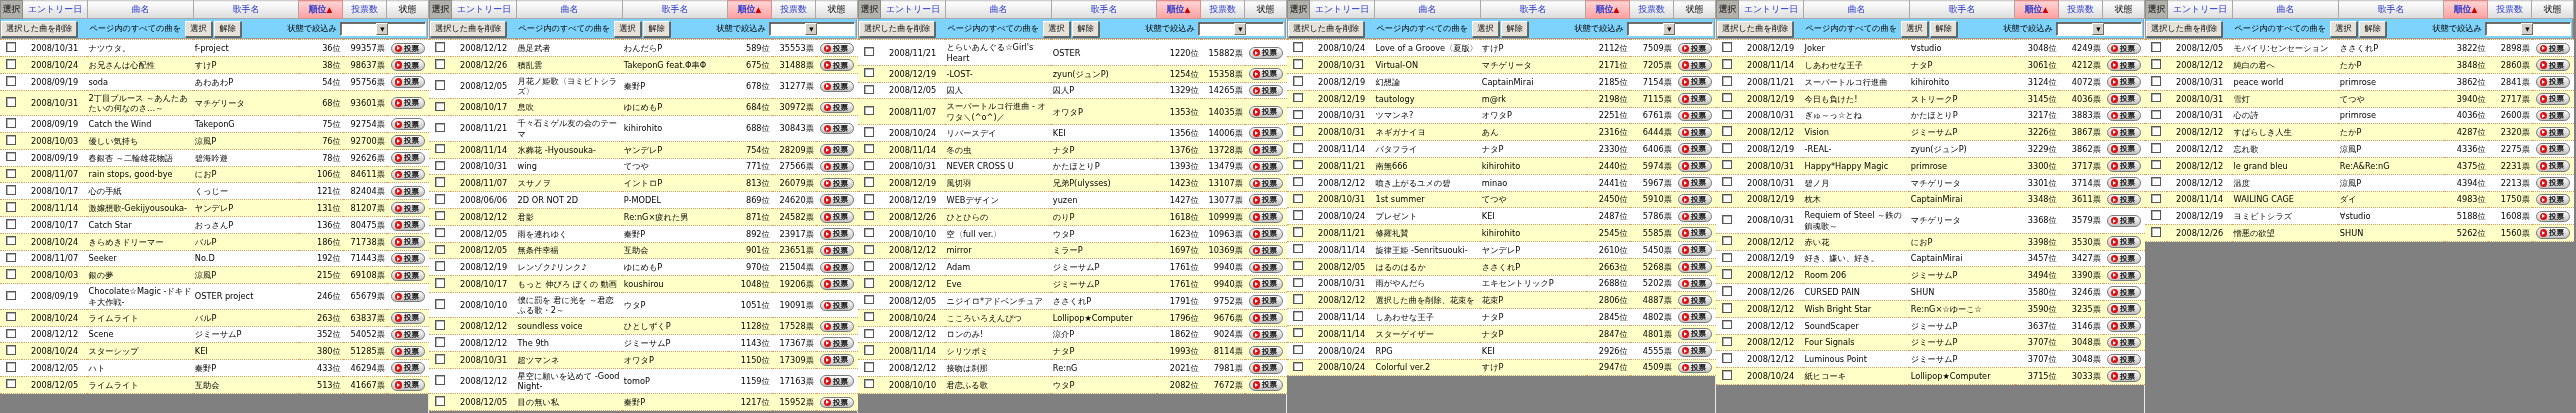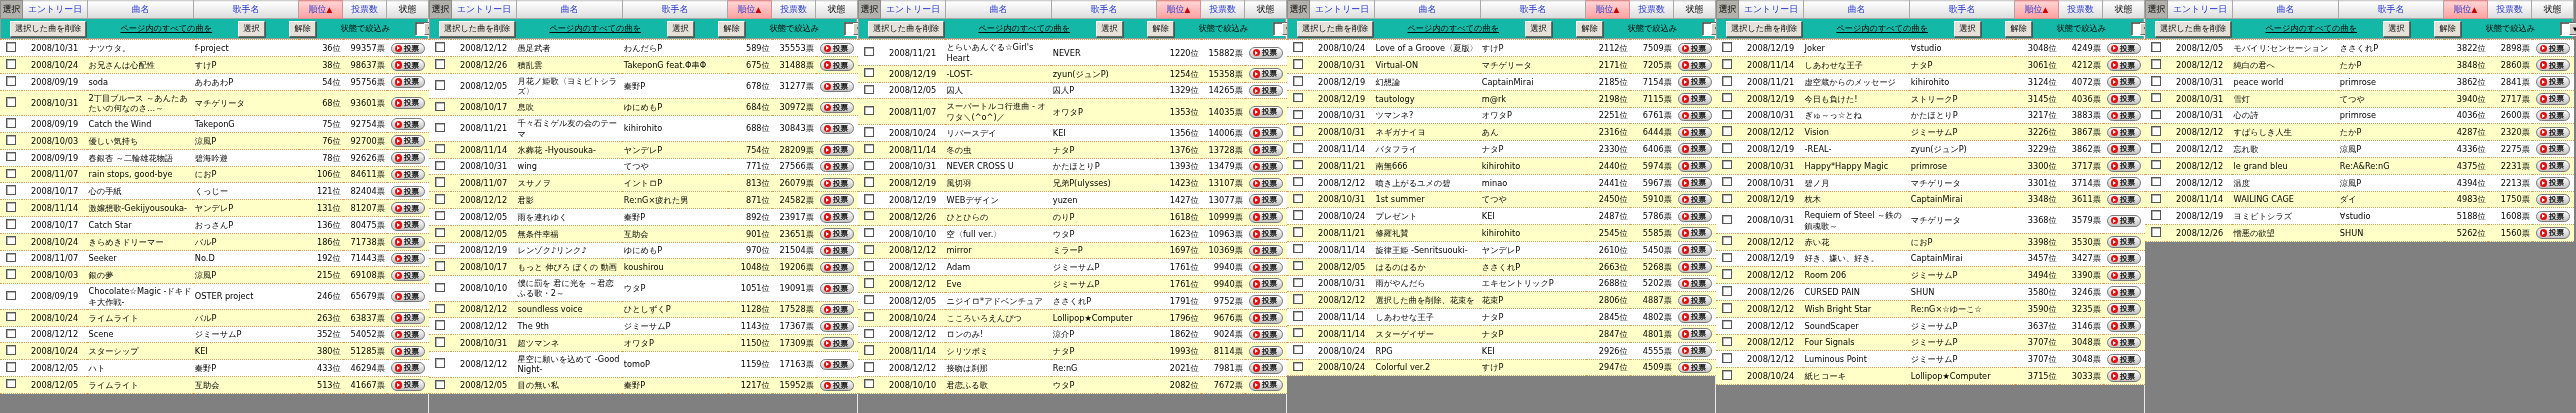--- a/index.html
+++ b/index.html
@@ -11,30 +11,30 @@
   table { border-collapse: collapse; table-layout: fixed; width: 429px; background: #fff; }
   col.c-sel { width: 22px; } col.c-date { width: 65px; } col.c-song { width: 106px; }
   col.c-artist { width: 105px; } col.c-rank { width: 44px; } col.c-votes { width: 44px; }
   col.c-status { width: 42px; }
   
   .hdr th { height: 18.4px; font-size: 8.9px; font-weight: normal; text-align: center;
             background: linear-gradient(#ffffff, #dcdcdc); border: 0.7px solid #a8a8a8;
             border-top: 0.7px solid #cfcfcf; color: #2233cc; white-space: nowrap; overflow: hidden; }
   .hdr th.sel { background: #b3b1ac; color: #000; border: 0.7px solid #8f8d88; }
   .hdr th.status { color: #000; margin-left: 12px; }
-  .hdr th.rank { background: linear-gradient(#ffd4d4, #ff9f9f); border-color: #d89090; }
+  .hdr th.rank { background: linear-gradient(#ffd4d4, #ff9f9f); border-color: #d89090; font-weight: bold; }
   .hdr th.rank .arrow { color: #cc0000; font-size: 7.5px; }
   
-  .toolbar { height: 20px; background: #14b8a6; border: 0.7px solid #9a9a9a; border-top: none;
-             display: flex; align-items: center; padding: 0 9px; font-size: 8.2px; color: #000;
-             white-space: nowrap; gap: 22px; }
+  .toolbar { height: 20px; background: #7dd3fc; border: 0.7px solid #9a9a9a; border-top: none;
+             display: flex; align-items: center; padding: 0 0; font-size: 8.2px; color: #000;
+             white-space: nowrap; }
   .btn { font-size: 8.2px; background: #e6e2da; border-top: 0.7px solid #fff; border-left: 0.7px solid #fff;
          border-right: 0.7px solid #6d6a65; border-bottom: 0.7px solid #6d6a65;
          box-shadow: 0.7px 0.7px 0 #403e3a; padding: 1.4px 4.1px; margin-right: 2.7px; cursor: default; }
-  .tb-label { margin: 0 4.1px 0 9.5px; text-decoration: underline; }
+  .tb-label { margin: 0 4.1px 0 9.5px; }
   .filter-label { margin-left: auto; margin-right: 2.7px; font-family: Liberation Serif, serif; }
   .dropdown { display: flex; align-items: center; width: 86px; height: 14.3px; background: #fff;
               border-top: 0.7px solid #6d6a65; border-left: 0.7px solid #6d6a65;
               border-right: 0.7px solid #fff; border-bottom: 0.7px solid #fff;
               box-shadow: inset 0.7px 0.7px 0 #403e3a; margin-right: 1.4px; flex-direction: column; }
   .dropdown .val { flex: 1; font-size: 8.2px; padding: 0 2px; overflow: hidden; }
   .dd-btn { width: 11.6px; height: 11.6px; margin-right: 0.7px; background: #d4d0c8; font-size: 5.5px;
             color: #000; display: flex; align-items: center; justify-content: center;
             border-top: 0.7px solid #fff; border-left: 0.7px solid #fff;
             border-right: 0.7px solid #6d6a65; border-bottom: 0.7px solid #6d6a65; }
@@ -546,20 +546,34 @@
             <td>イントロP</td>
             <td class="rank">813位</td>
             <td class="votes">26079票</td>
             <td class="status"><span class="vote-pill">
                 <span class="vote-circle">
                   <span class="tri"></span>
                 </span>
                 <span>投票</span>
               </span></td>
           </tr>
+          <tr class="">
+            <td class="cb"><span class="checkbox"></span></td>
+            <td class="date">2008/06/06</td>
+            <td>2D OR NOT 2D</td>
+            <td>P-MODEL</td>
+            <td class="rank">869位</td>
+            <td class="votes">24620票</td>
+            <td class="status"><span class="vote-pill">
+                <span class="vote-circle">
+                  <span class="tri"></span>
+                </span>
+                <span>投票</span>
+              </span></td>
+          </tr>
           <tr class="odd">
             <td class="cb"><span class="checkbox"></span></td>
             <td class="date">2008/12/12</td>
             <td>君影</td>
             <td>Re:nG×疲れた男</td>
             <td class="rank">871位</td>
             <td class="votes">24582票</td>
             <td class="status"><span class="vote-pill">
                 <span class="vote-circle">
                   <span class="tri"></span>
@@ -755,21 +769,21 @@
           <col class="c-artist">
         <col class="c-rank">
           <col class="c-votes">
           <col class="c-status">
       </colgroup>
       <tbody>
           <tr class=" first">
             <td class="cb"><span class="checkbox"></span></td>
             <td class="date">2008/11/21</td>
             <td>とらいあんぐる☆Girl's Heart</td>
-            <td>NEVER</td>
+            <td>OSTER</td>
             <td class="rank">1220位</td>
             <td class="votes">15882票</td>
             <td class="status"><span class="vote-pill">
                 <span class="vote-circle">
                   <span class="tri"></span>
                 </span>
                 <span>投票</span>
               </span></td>
           </tr>
           <tr class="odd">
@@ -1444,21 +1458,21 @@
             <td class="status"><span class="vote-pill">
                 <span class="vote-circle">
                   <span class="tri"></span>
                 </span>
                 <span>投票</span>
               </span></td>
           </tr>
           <tr class="">
             <td class="cb"><span class="checkbox"></span></td>
             <td class="date">2008/11/21</td>
-            <td>虚空蔵からのメッセージ</td>
+            <td>スーパートルコ行進曲</td>
             <td>kihirohito</td>
             <td class="rank">3124位</td>
             <td class="votes">4072票</td>
             <td class="status"><span class="vote-pill">
                 <span class="vote-circle">
                   <span class="tri"></span>
                 </span>
                 <span>投票</span>
               </span></td>
           </tr>

